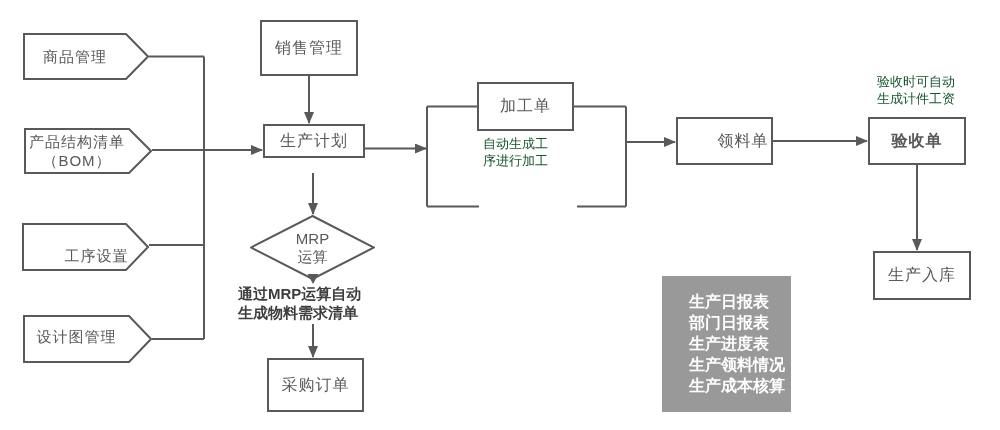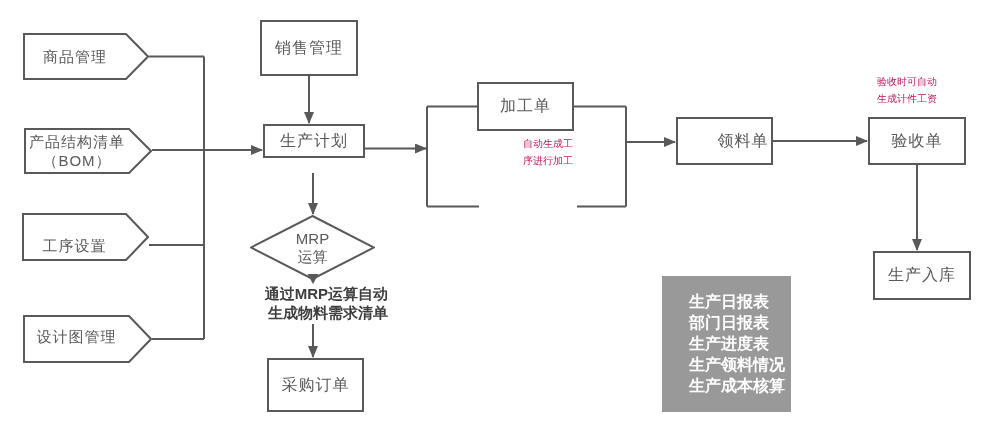--- a/index.html
+++ b/index.html
@@ -21,23 +21,23 @@
     display:flex;flex-direction:column;align-items:center;justify-content:center;
     font-size:15px;color:#595959;letter-spacing:1px;text-align:center;line-height:19px;white-space:nowrap;
   }
   
   .diamond-node{position:absolute;}
   .diamond-label{
     position:absolute;inset:0;display:flex;flex-direction:column;align-items:center;justify-content:center;
     font-size:15px;color:#595959;line-height:18px;text-align:center;
   }
   .note{
-    position:absolute;font-size:10px;color:#be185d;line-height:17px;white-space:nowrap;
+    position:absolute;font-size:13px;color:#14532d;line-height:17px;white-space:nowrap;
   }
-  .note.centered{text-align:right;}
+  .note.centered{text-align:left;}
   .note.bold{font-weight:bold;font-size:15px;line-height:19px;color:#3d3d3d;}
   .report-panel{
     position:absolute;left:662px;top:276px;width:129px;height:136px;background:#999999;
     box-sizing:border-box;padding:15px 0 0 11px;
   }
   .report-panel .line{
     display:block;color:#ffffff;font-weight:bold;font-size:16px;line-height:21px;white-space:nowrap;margin-left:16px;
   }
   .connector-layer{position:absolute;left:0;top:0;pointer-events:none;}
   .ml{display:block;}
@@ -57,21 +57,21 @@
   <div class="pent-node" style="left:24px;top:128px;width:128px;height:46px;">
     <svg width="128" height="46" viewBox="0 0 128 46">
       <polygon points="1,1 105,1 127,23 105,45 1,45" fill="#ffffff" stroke="#595959" stroke-width="2"></polygon>
     </svg>
     <span class="pent-label" style="line-height:19px;">
       <span class="ml">产品结构清单</span>
       <span class="ml">（BOM）</span>
     </span>
   </div>
 
-  <div class="pent-node" style="left:22px;top:213px;width:127px;height:64px;">
+  <div class="pent-node" style="left:22px;top:223px;width:127px;height:64px;padding-left:44px;">
     <svg width="127" height="48" viewBox="0 0 127 48">
       <polygon points="1,1 104,1 126,24 104,47 1,47" fill="#ffffff" stroke="#595959" stroke-width="2"></polygon>
     </svg>
     <span class="pent-label">工序设置</span>
   </div>
 
   <div class="pent-node" style="left:23px;top:315px;width:129px;height:44px;font-family:Liberation Serif, serif;">
     <svg width="129" height="48" viewBox="0 0 129 48">
       <polygon points="1,1 106,1 128,24 106,47 1,47" fill="#ffffff" stroke="#595959" stroke-width="2"></polygon>
     </svg>
@@ -117,21 +117,21 @@
 
   <div class="rect-node" style="left:676px;top:117px;width:97px;height:48px;padding-left:37px;">
     <span>领料单</span>
   </div>
 
   <div class="note" style="left:877px;top:73px;">
     <span class="ml">验收时可自动</span>
     <span class="ml">生成计件工资</span>
   </div>
 
-  <div class="rect-node" style="left:868px;top:117px;width:98px;height:48px;">
+  <div class="rect-node" style="left:868px;top:117px;width:98px;height:48px;font-weight:bold;">
     <span>验收单</span>
   </div>
 
   <div class="rect-node" style="left:873px;top:251px;width:98px;height:49px;">
     <span>生产入库</span>
   </div>
 
   <div class="report-panel">
     <span class="line">生产日报表</span>
     <span class="line">部门日报表</span>

